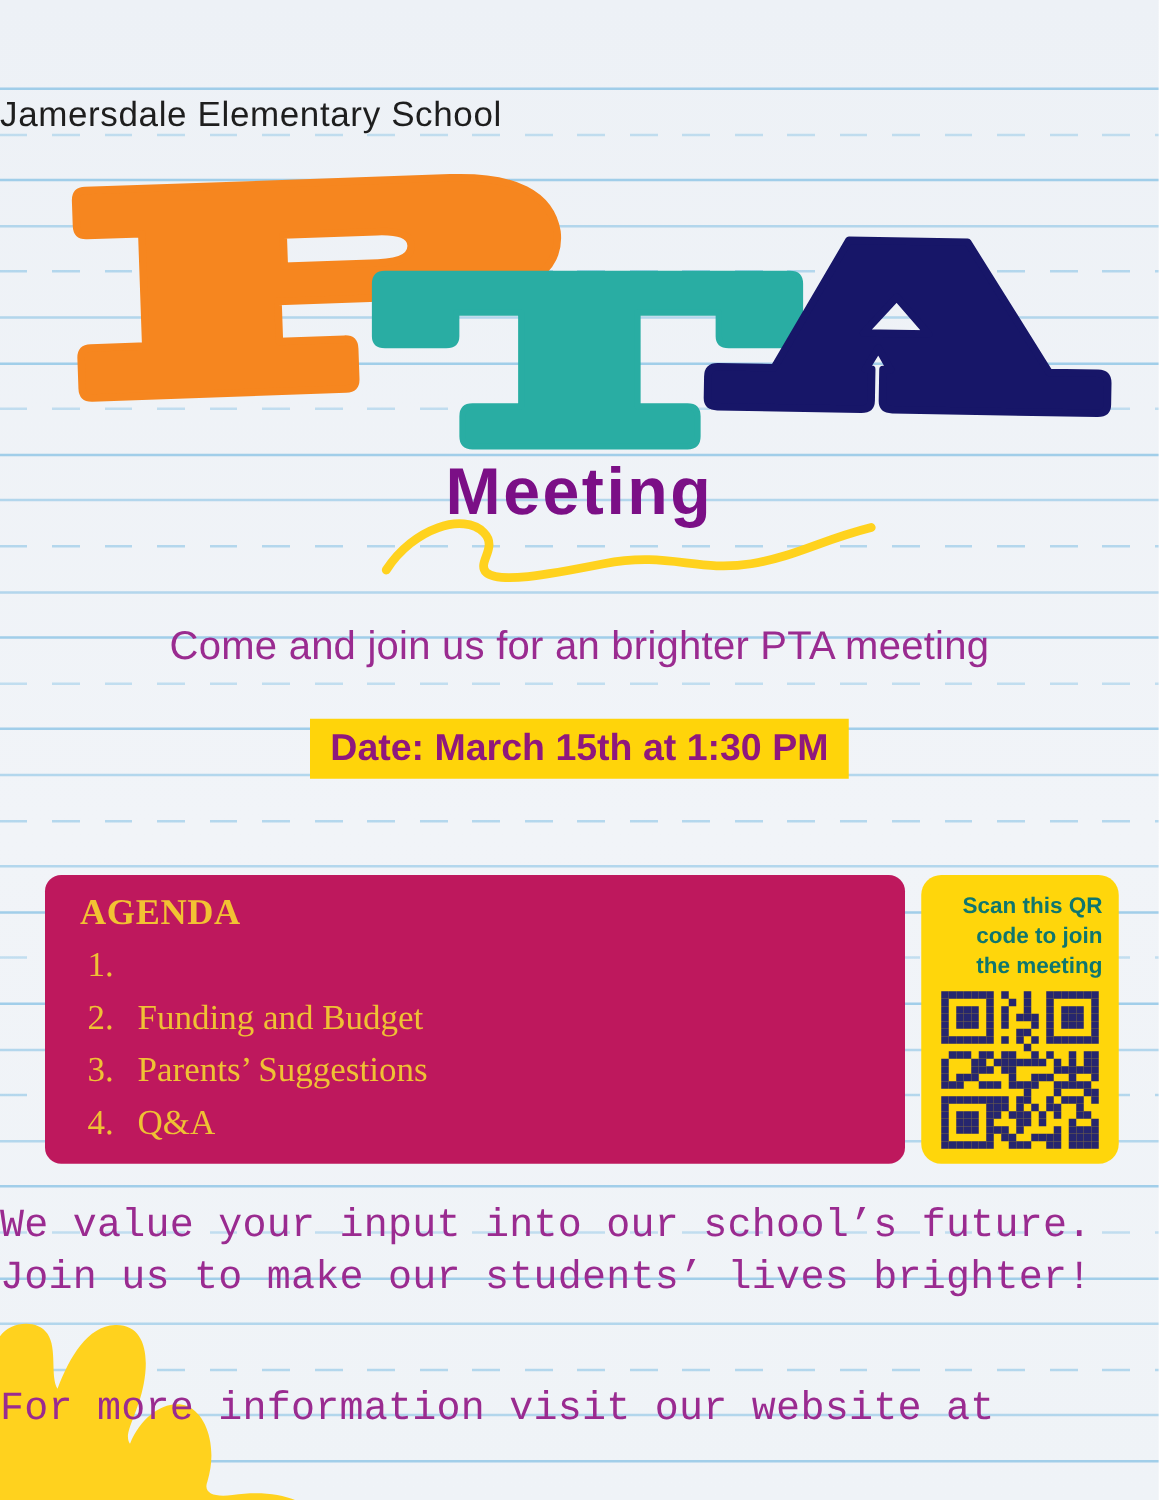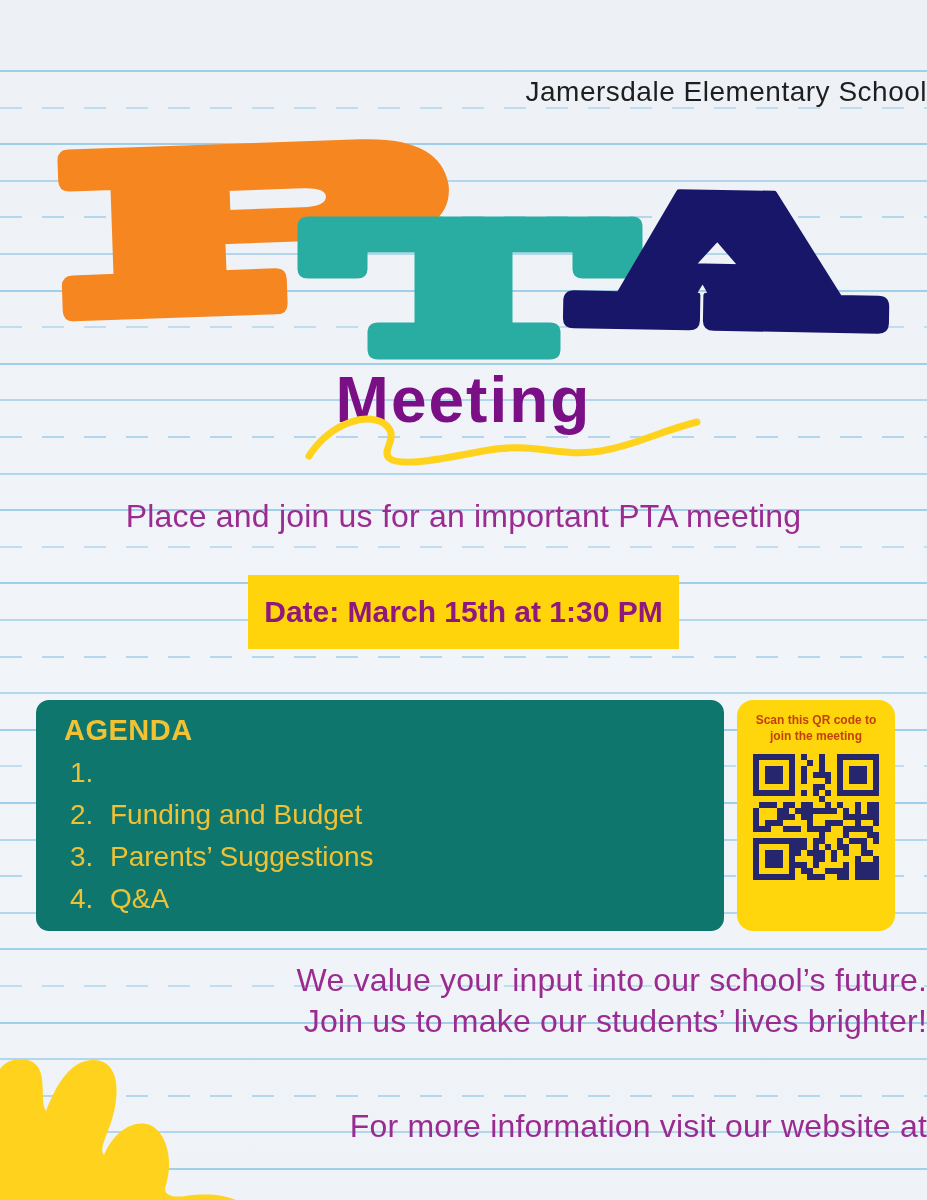--- a/index.html
+++ b/index.html
@@ -9,68 +9,68 @@
     font-family:"Liberation Sans", sans-serif;
     -webkit-font-smoothing:antialiased;
   }
   #paper-lines{position:absolute;inset:0;z-index:0;}
   .rule-line{position:absolute;left:0;width:100%;height:2px;}
   .rule-line.solid{background:rgba(118,186,226,0.72);}
   .rule-line.dashed{background:repeating-linear-gradient(90deg,rgba(118,186,226,0.55) 0 22px,rgba(118,186,226,0) 22px 42px);}
   .layer{position:absolute;z-index:2;}
 
   .school-name{
-    top:76px;left:0;width:100%;text-align:right;
+    top:76px;left:0;width:100%;text-align:left;
     font-size:28px;letter-spacing:.5px;color:#1e1e1e;font-weight:500;
   }
   #pta-svg{left:40px;top:133px;}
   .meeting-title{
     top:363px;left:0;width:100%;text-align:center;
-    font-size:64px;font-weight:700;letter-spacing:2px;color:#7B0F86;
+    font-size:53px;font-weight:700;letter-spacing:2px;color:#7B0F86;
   }
   #squiggle-svg{left:295px;top:400px;z-index:3;}
   .invite-line{
     top:498px;left:0;width:100%;text-align:center;
     font-size:32px;color:#9A2B90;letter-spacing:.2px;
   }
   .details-stack{
     top:575px;left:0;width:100%;
     display:flex;flex-direction:column;align-items:center;
   }
   .hl-box{
     background:#FFD40A;color:#8F187D;font-weight:700;font-size:30px;
-    line-height:36px;padding:19px 16px;white-space:nowrap;
+    line-height:36px;padding:6px 16px;white-space:nowrap;
   }
   .agenda-box{
     left:36px;top:700px;width:688px;height:231px;box-sizing:border-box;
-    background:#0f766e;border-radius:13px;padding:12px 24px 10px 26px;
+    background:#be185d;border-radius:13px;padding:12px 24px 10px 26px;font-family:Liberation Serif, serif;
   }
   .agenda-heading{
     color:#F2C233;font-size:29px;font-weight:700;letter-spacing:.5px;
     margin:2px 0 5px 2px;
   }
   .agenda-item{display:flex;color:#EFC134;font-size:28px;line-height:42px;}
   .agenda-num{width:40px;flex:none;padding-left:8px;}
   .qr-card{
     left:737px;top:700px;width:158px;height:231px;box-sizing:border-box;
     background:#FFD60B;border-radius:16px;padding:13px 13px 10px;
     display:flex;flex-direction:column;align-items:center;
   }
   .qr-label{
-    font-size:12px;line-height:1.32;font-weight:600;color:#c2410c;
-    text-align:center;margin-bottom:9px;
+    font-size:18px;line-height:1.32;font-weight:600;color:#0f766e;
+    text-align:right;margin-bottom:9px;
   }
   .qr-grid{
     display:grid;grid-template-columns:repeat(21,6px);grid-auto-rows:6px;
   }
   .qr-cell-on{background:#26266E;}
   .closing-top{top:960px;}
   .closing-bottom{top:1106px;}
-  .closing-block{left:0;width:100%;text-align:right;color:#9A2B90;
-    font-size:32px;line-height:41px;letter-spacing:.2px;}
+  .closing-block{left:0;width:100%;text-align:left;color:#9A2B90;
+    font-size:32px;line-height:41px;letter-spacing:.2px;font-family:Liberation Mono, monospace;}
   #blob-svg{left:0;top:1055px;z-index:1;}
 </style>
 </head>
 <body>
 
 <div id="paper-lines">
     <div class="rule-line solid" style="top: 70px; opacity: 0.9;"></div>
     <div class="rule-line dashed" style="top: 106.6px; opacity: 0.7;"></div>
     <div class="rule-line solid" style="top: 143.2px; opacity: 0.9;"></div>
     <div class="rule-line solid" style="top: 179.8px; opacity: 0.7;"></div>
@@ -129,21 +129,21 @@
   </g>
 </svg>
 
 <div class="layer meeting-title">Meeting</div>
 
 <svg id="squiggle-svg" class="layer" width="420" height="75" viewBox="0 0 420 75">
   <path d="M14,56 C36,22 76,10 92,26 C104,38 86,50 94,58 C104,67 142,60 188,51
            C240,41 262,58 306,51 C342,45 362,32 402,22" fill="none" stroke="#FFD21E" stroke-width="7" stroke-linecap="round"></path>
 </svg>
 
-<div class="layer invite-line">Place and join us for an important PTA meeting</div>
+<div class="layer invite-line">Come and join us for an brighter PTA meeting</div>
 
 <div class="layer details-stack">
   <div class="hl-box">Date: March 15th at 1:30 PM</div>
 </div>
 
 <div class="layer agenda-box">
   <div class="agenda-heading">AGENDA</div>
   <div class="agenda-item">
     <span class="agenda-num">1.</span>
   </div>

